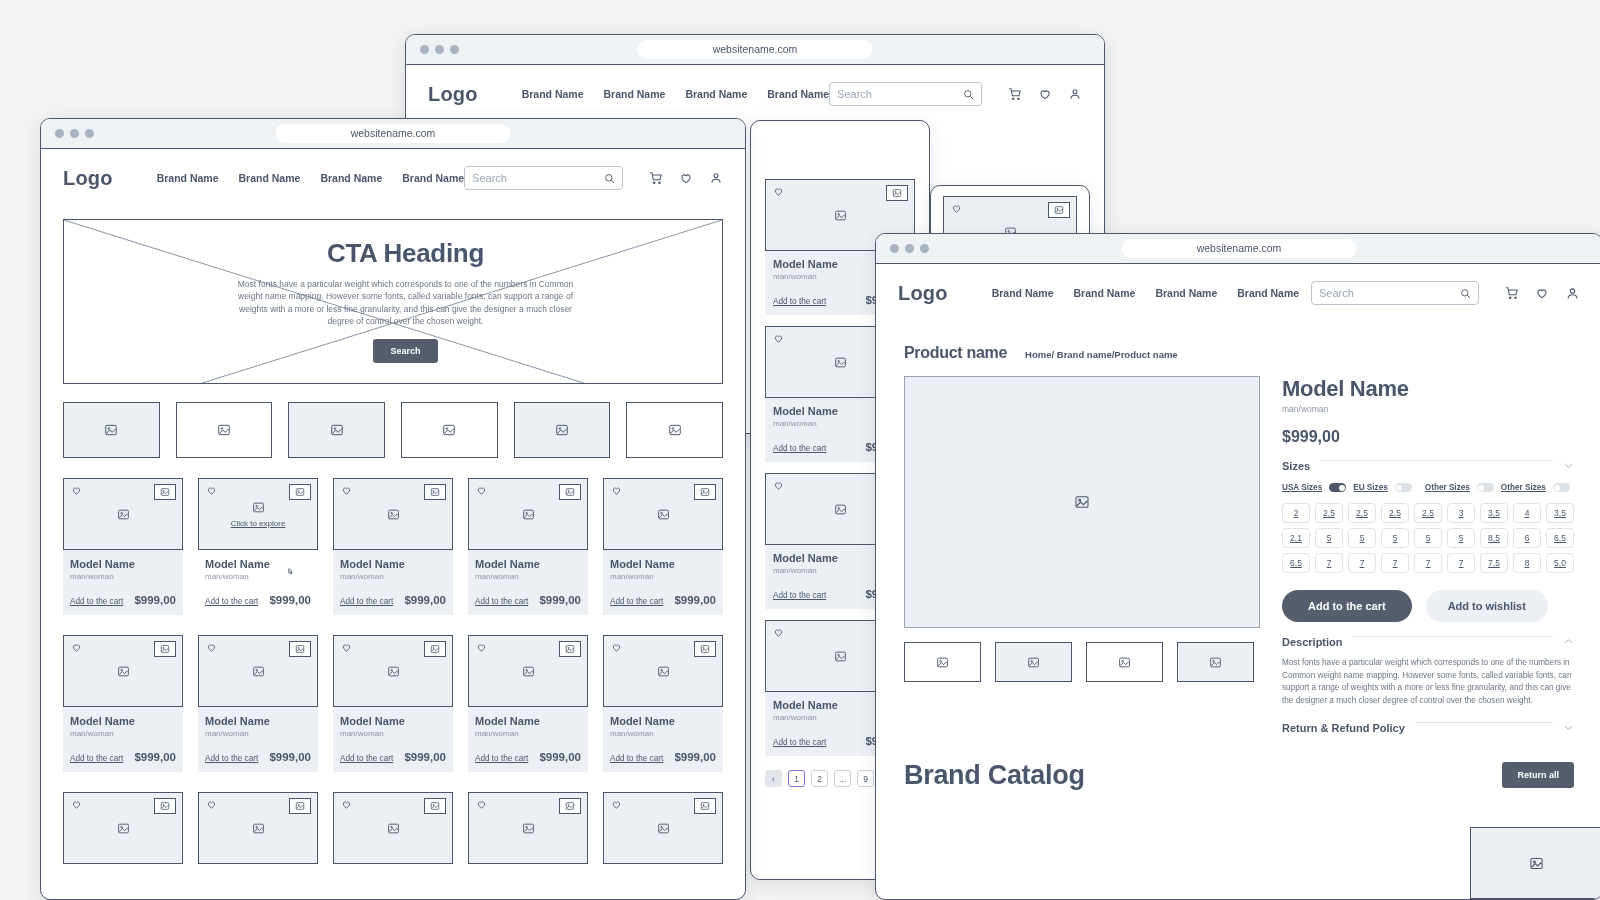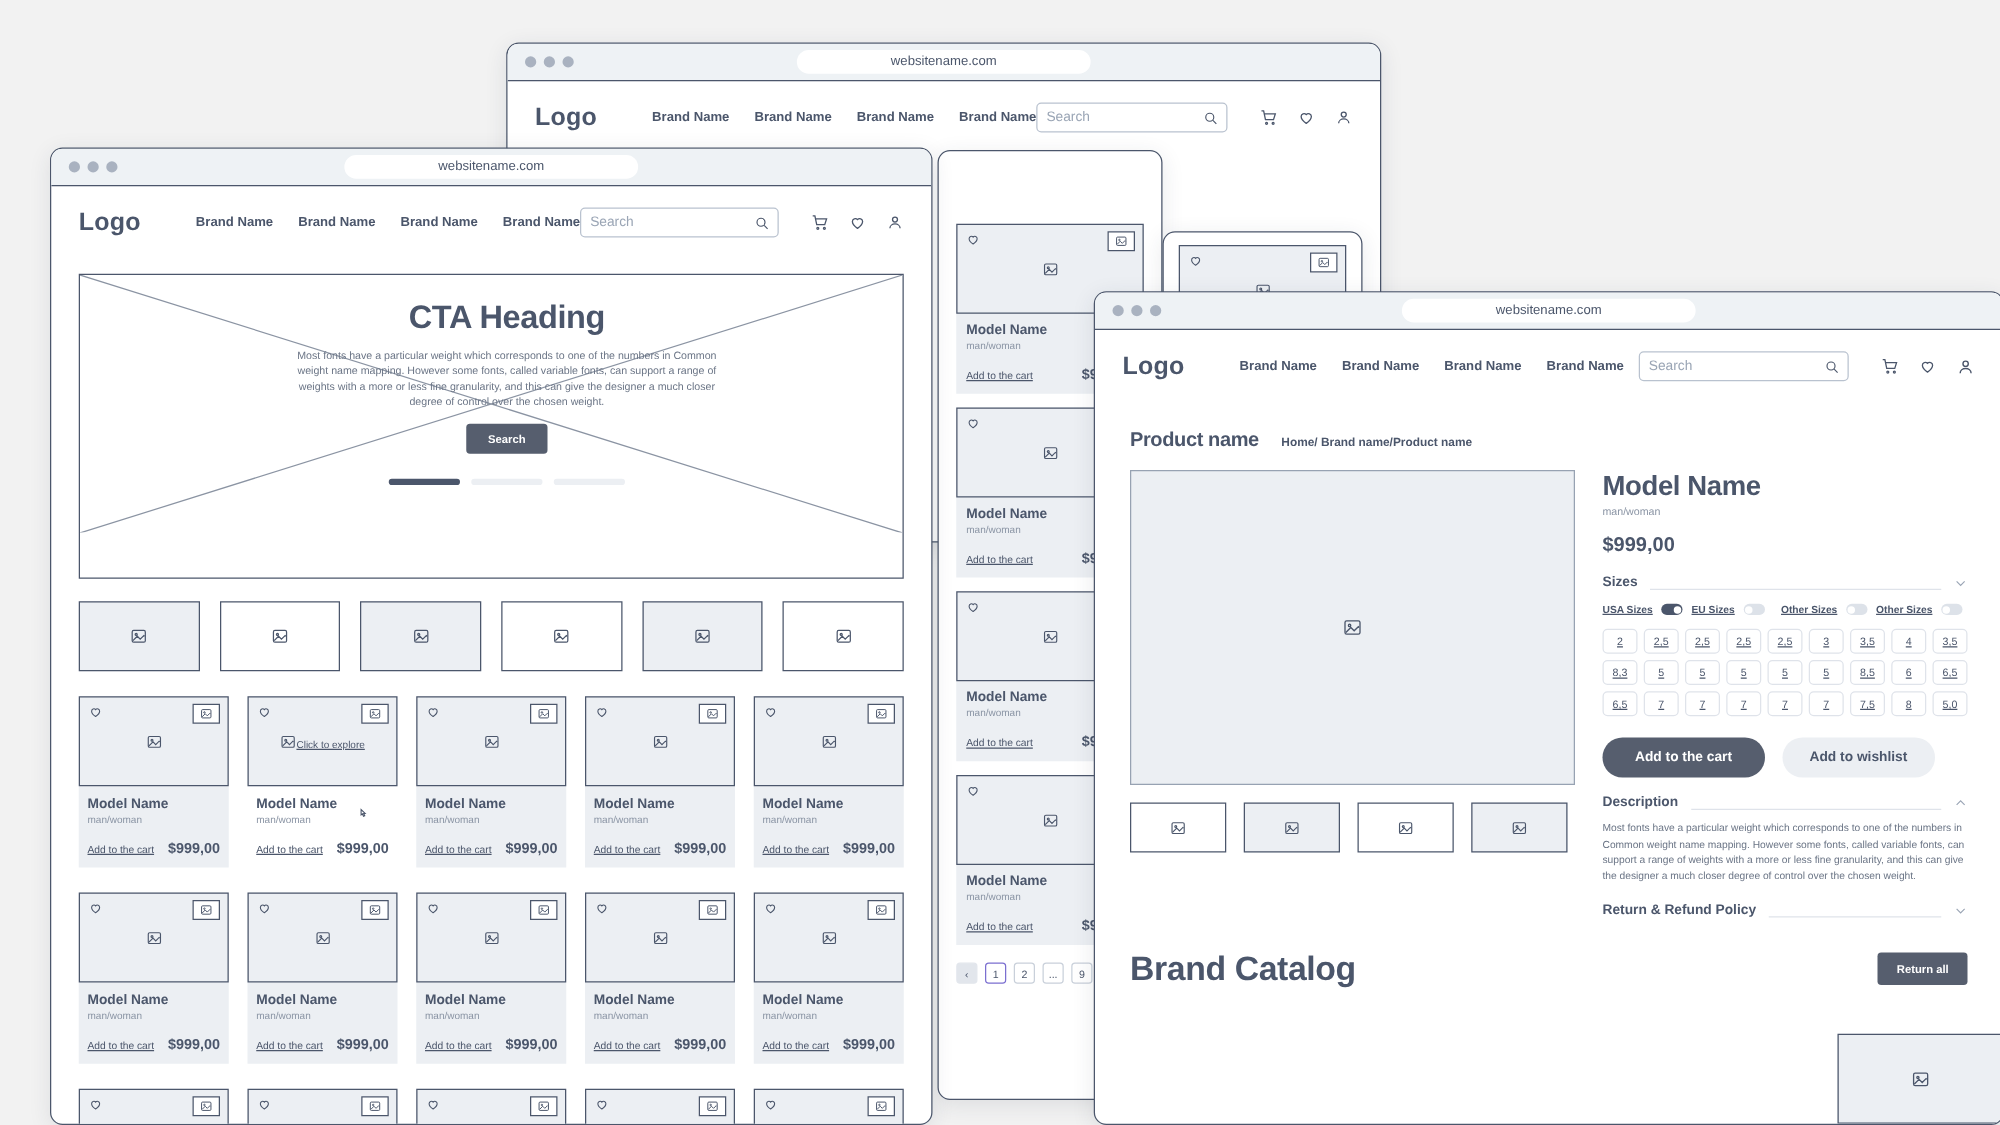--- a/index.html
+++ b/index.html
@@ -54,21 +54,21 @@
   .search span { font-size: 11px; color: #9aa5b5; }
   .search .mag { margin-left: auto; }
   .hdr-icons { display: flex; gap: 16px; margin-left: 26px; align-items: center; }
   svg { display: block; }
 
   
   .hero {
     position: relative;
     margin: 12px 22px 0;
     border: 1.5px solid #4b566b;
-    height: 244px;
+    height: 165px;
     overflow: hidden;
     display: flex; flex-direction: column;
     align-items: center; justify-content: flex-start;
     padding-top: 18px;
     padding-left: 25px;
   }
   .hero .cross { position: absolute; inset: 0; }
   .hero h1 { font-size: 26px; font-weight: 700; color: #4b566b; position: relative; letter-spacing:-.3px;}
   .hero p {
     position: relative;
@@ -94,21 +94,21 @@
     display: flex; align-items: center; justify-content: center;
   }
   .thumb.blank { background: #fff; }
 
   
   .grid { display: grid; grid-template-columns: repeat(5, 1fr); gap: 15px; margin: 20px 22px 0; }
   .card { width: 100%; }
   .card-img {
     border: 1.5px solid #4b566b; background: #eceff3;
     height: 72px; position: relative;
-    display: flex; flex-direction: row;
+    display: flex; flex-direction: column;
     align-items: center; justify-content: center;
   }
   .card-heart { position: absolute; top: 6px; left: 7px; }
   .card-imgbadge {
     position: absolute; top: 5px; right: 6px;
     border: 1.2px solid #4b566b; padding: 2px 5px; background: #fff;
   }
   .click-explore {
     font-size: 8px; color: #4b566b; margin-top: 5px;
     text-decoration: underline;
@@ -150,21 +150,21 @@
   .g-thumb {
     width: 77px; height: 40px; border: 1.5px solid #4b566b;
     display: flex; align-items: center; justify-content: center; background: #fff;
   }
   .g-thumb.fill { background: #eceff3; }
   .pdp-info { flex: 1; }
   .pdp-model { font-size: 22px; font-weight: 700; color: #4b566b; letter-spacing: -.3px; }
   .pdp-sub { font-size: 8.5px; color: #8a94a4; margin-top: 2px; }
   .pdp-price { font-size: 16px; font-weight: 700; color: #4b566b; margin-top: 14px; }
   .sec-head {
-    display: flex; align-items: flex-end; gap: 10px;
+    display: flex; align-items: flex-start; gap: 10px;
     margin-top: 14px;
   }
   .sec-head .lbl { font-size: 11px; font-weight: 700; color: #4b566b; white-space: nowrap; }
   .sec-head .rule { flex: 1; height: 1px; background: #dfe3ea; }
   .toggles { display: flex; align-items: center; gap: 7px; margin-top: 11px; flex-wrap: nowrap; }
   .tg-label { font-size: 8.2px; font-weight: 700; color: #4b566b; text-decoration: underline; white-space: nowrap; }
   .switch { width: 17px; height: 9px; border-radius: 5px; background: #dde2e9; position: relative; flex: none; }
   .switch i { position: absolute; top: 1.5px; left: 1.5px; width: 6px; height: 6px; border-radius: 50%; background: #fff; }
   .switch.on { background: #4b566b; }
   .switch.on i { left: auto; right: 1.5px; }
@@ -1073,21 +1073,21 @@
           <div class="size">
               <span>3,5</span>
             </div>
           <div class="size">
               <span>4</span>
             </div>
           <div class="size">
               <span>3,5</span>
             </div>
           <div class="size">
-              <span>8,3</span>
+              <span>2,1</span>
             </div>
           <div class="size">
               <span>5</span>
             </div>
           <div class="size">
               <span>5</span>
             </div>
           <div class="size">
               <span>5</span>
             </div>

